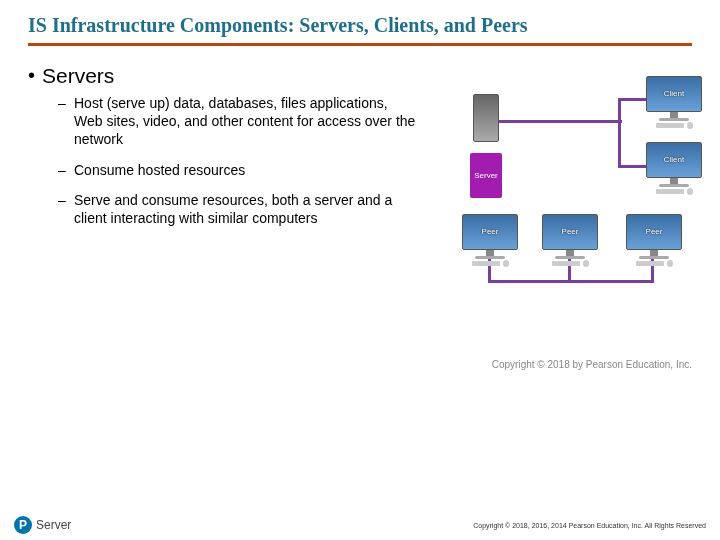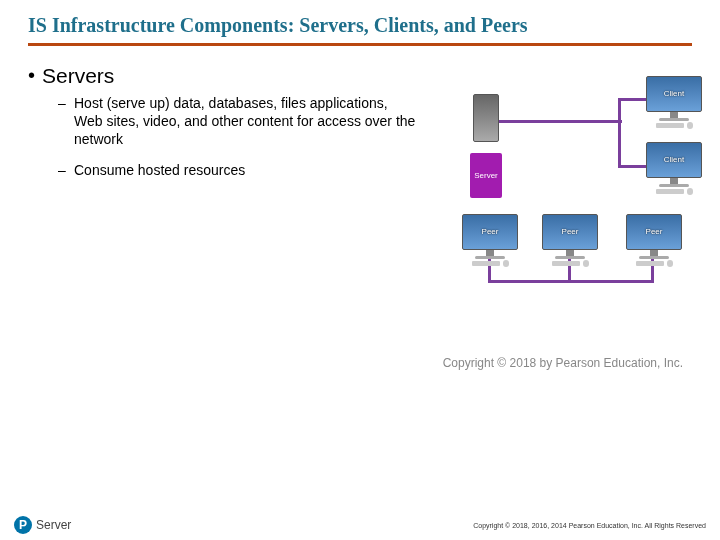--- a/index.html
+++ b/index.html
@@ -146,23 +146,23 @@
     padding: 18px 4px;
     display: inline-block;
     margin-top: 11px;
   }
   .wire {
     position: absolute;
     background: #7a3f9c;
   }
   .fig-copy {
     position: absolute;
-    font-size: 12px;
+    font-size: 10px;
     color: #888;
-    right: 9px;
+    right: 0;
     bottom: -10px;
   }
 
   
   .footer {
     position: absolute;
     bottom: 6px;
     left: 0;
     width: 720px;
     display: flex;
@@ -207,20 +207,21 @@
 
   <div class="columns">
 
     <div class="text-col">
 
       <div class="bullet-l1">Servers</div>
       <div class="bullet-l2">Host (serve up) data, databases, files applications, Web sites, video, and other content for access over the network</div>
 
       <div class="bullet-l2">Consume hosted resources</div>
 
+      <div class="bullet-l2">Serve and consume resources, both a server and a client interacting with similar computers</div>
 
     </div>
 
     <div class="img-col">
 
       <div class="diagram">
 
         <div class="wire" style="left:54px; top:40px; width:140px; height:3px;"></div>
         <div class="wire" style="left:190px; top:18px; width:3px; height:70px;"></div>
         <div class="wire" style="left:190px; top:18px; width:36px; height:3px;"></div>

